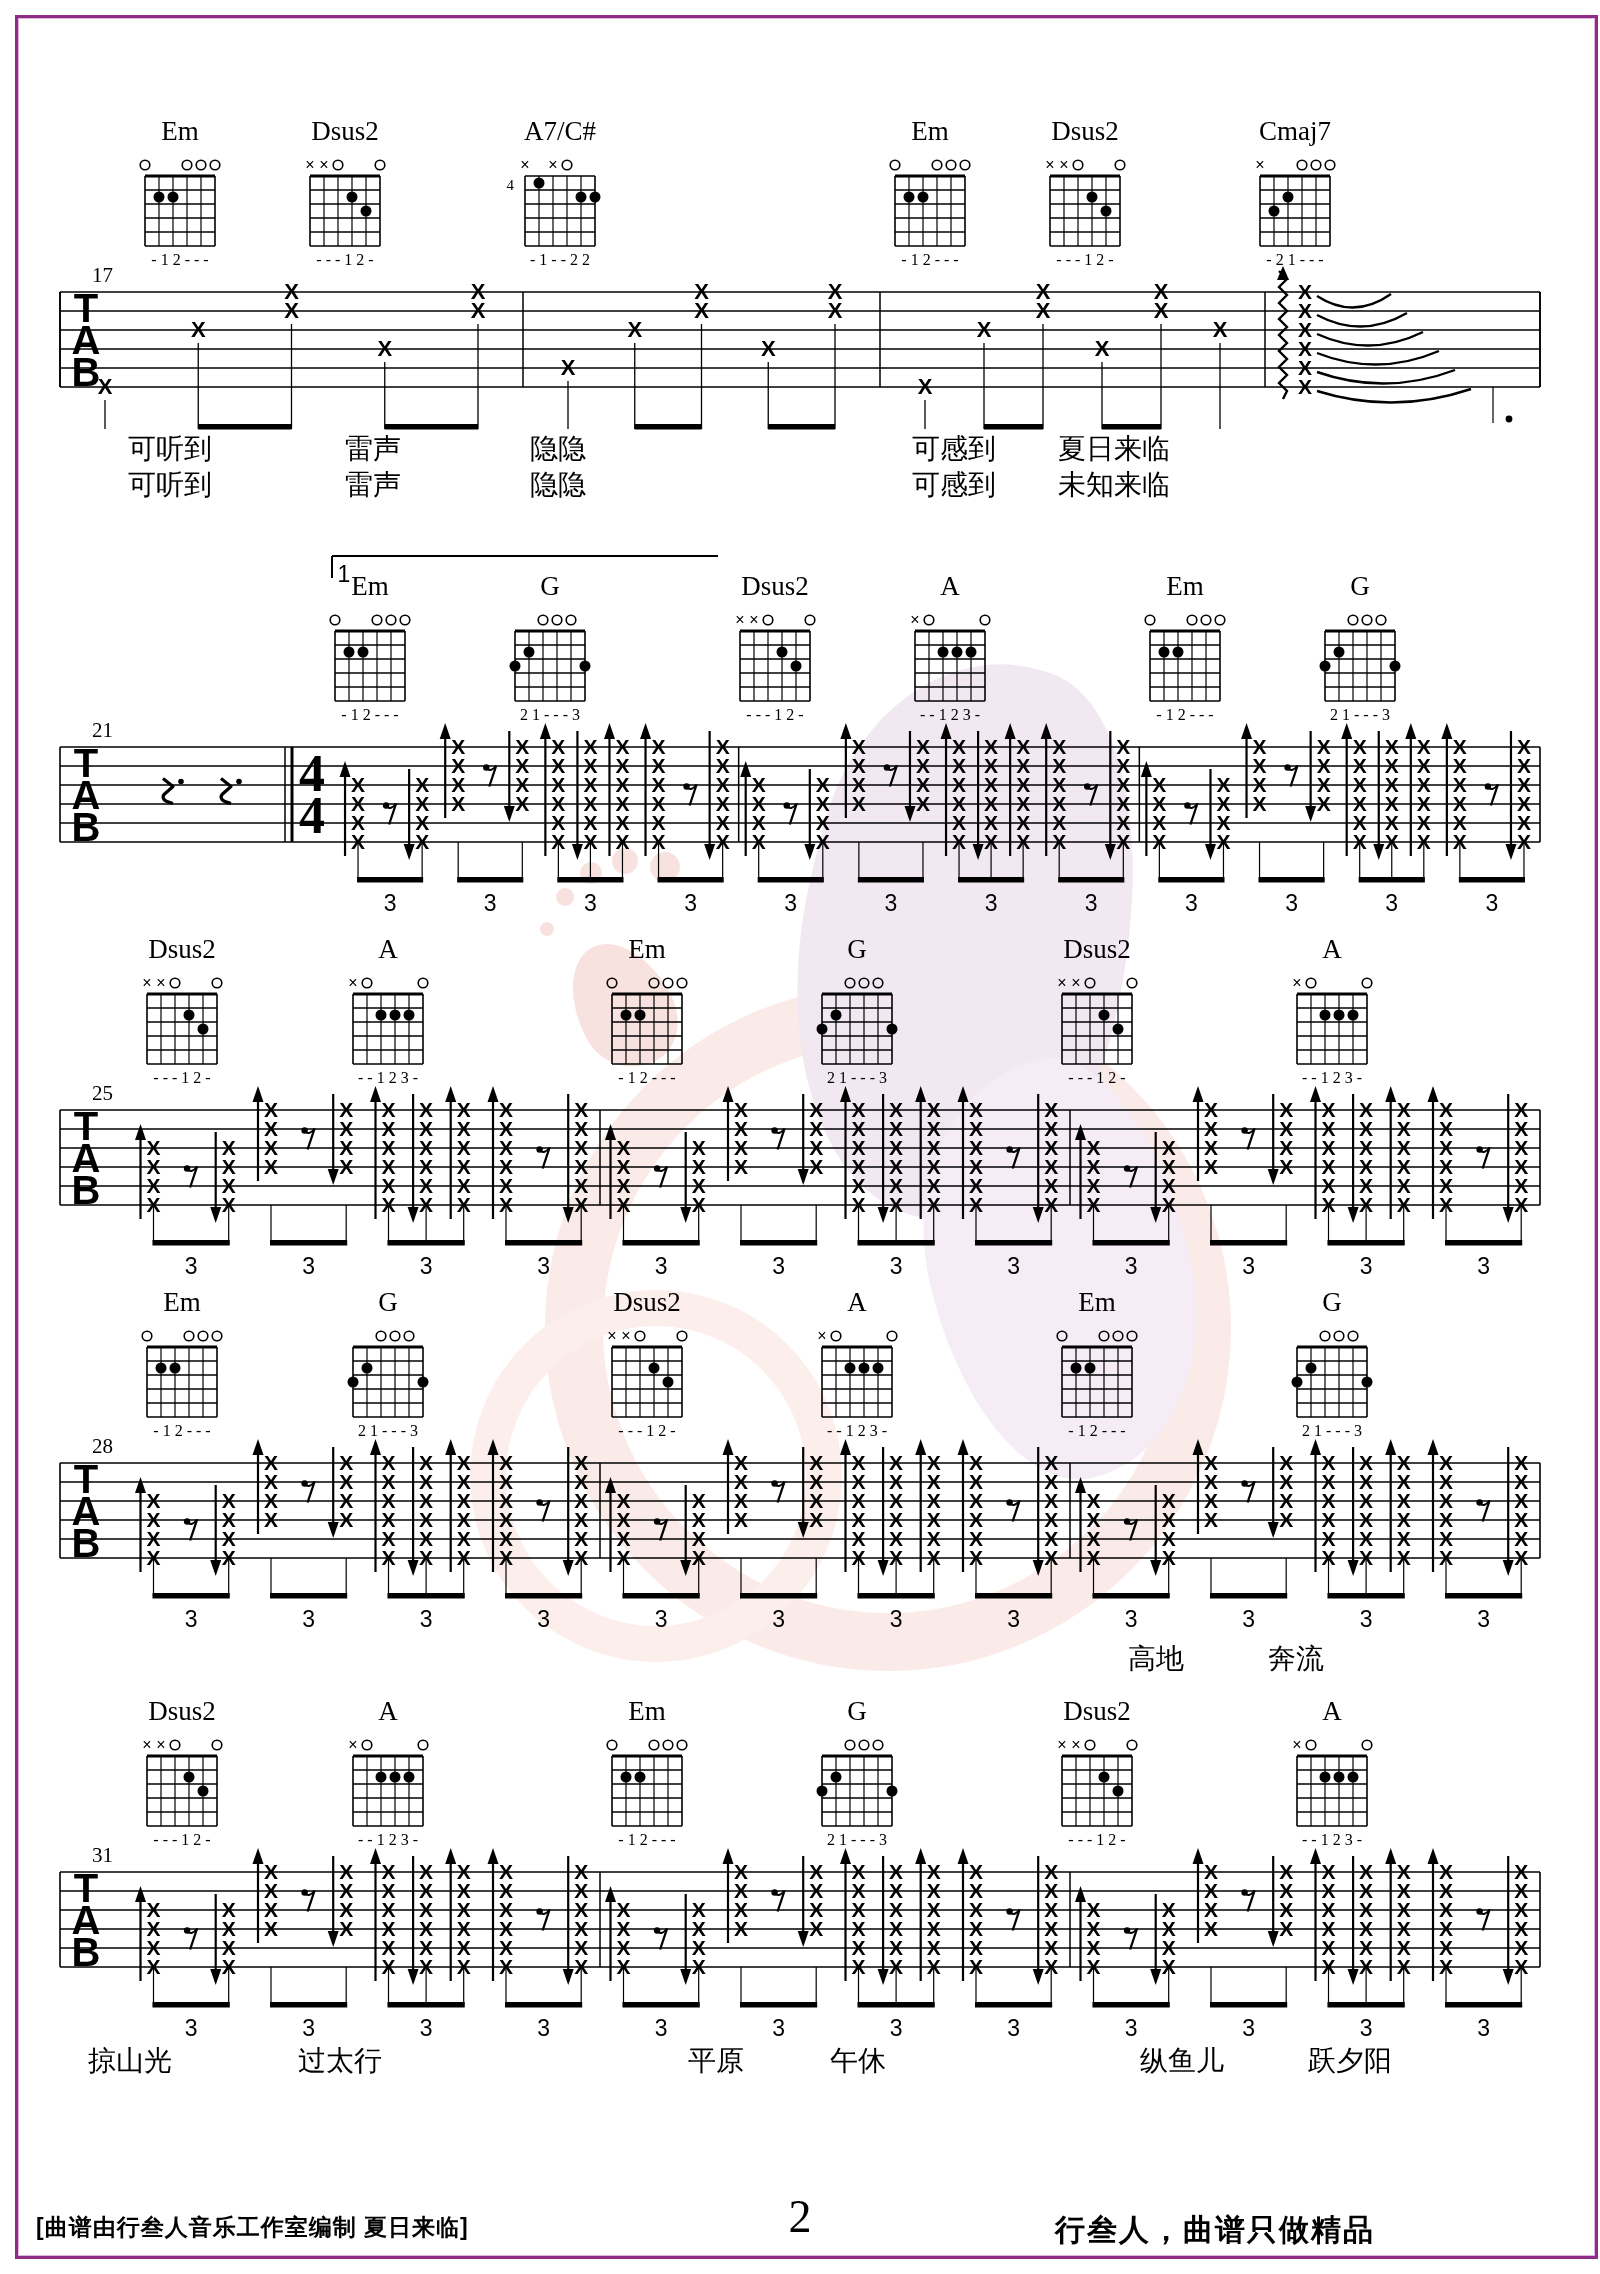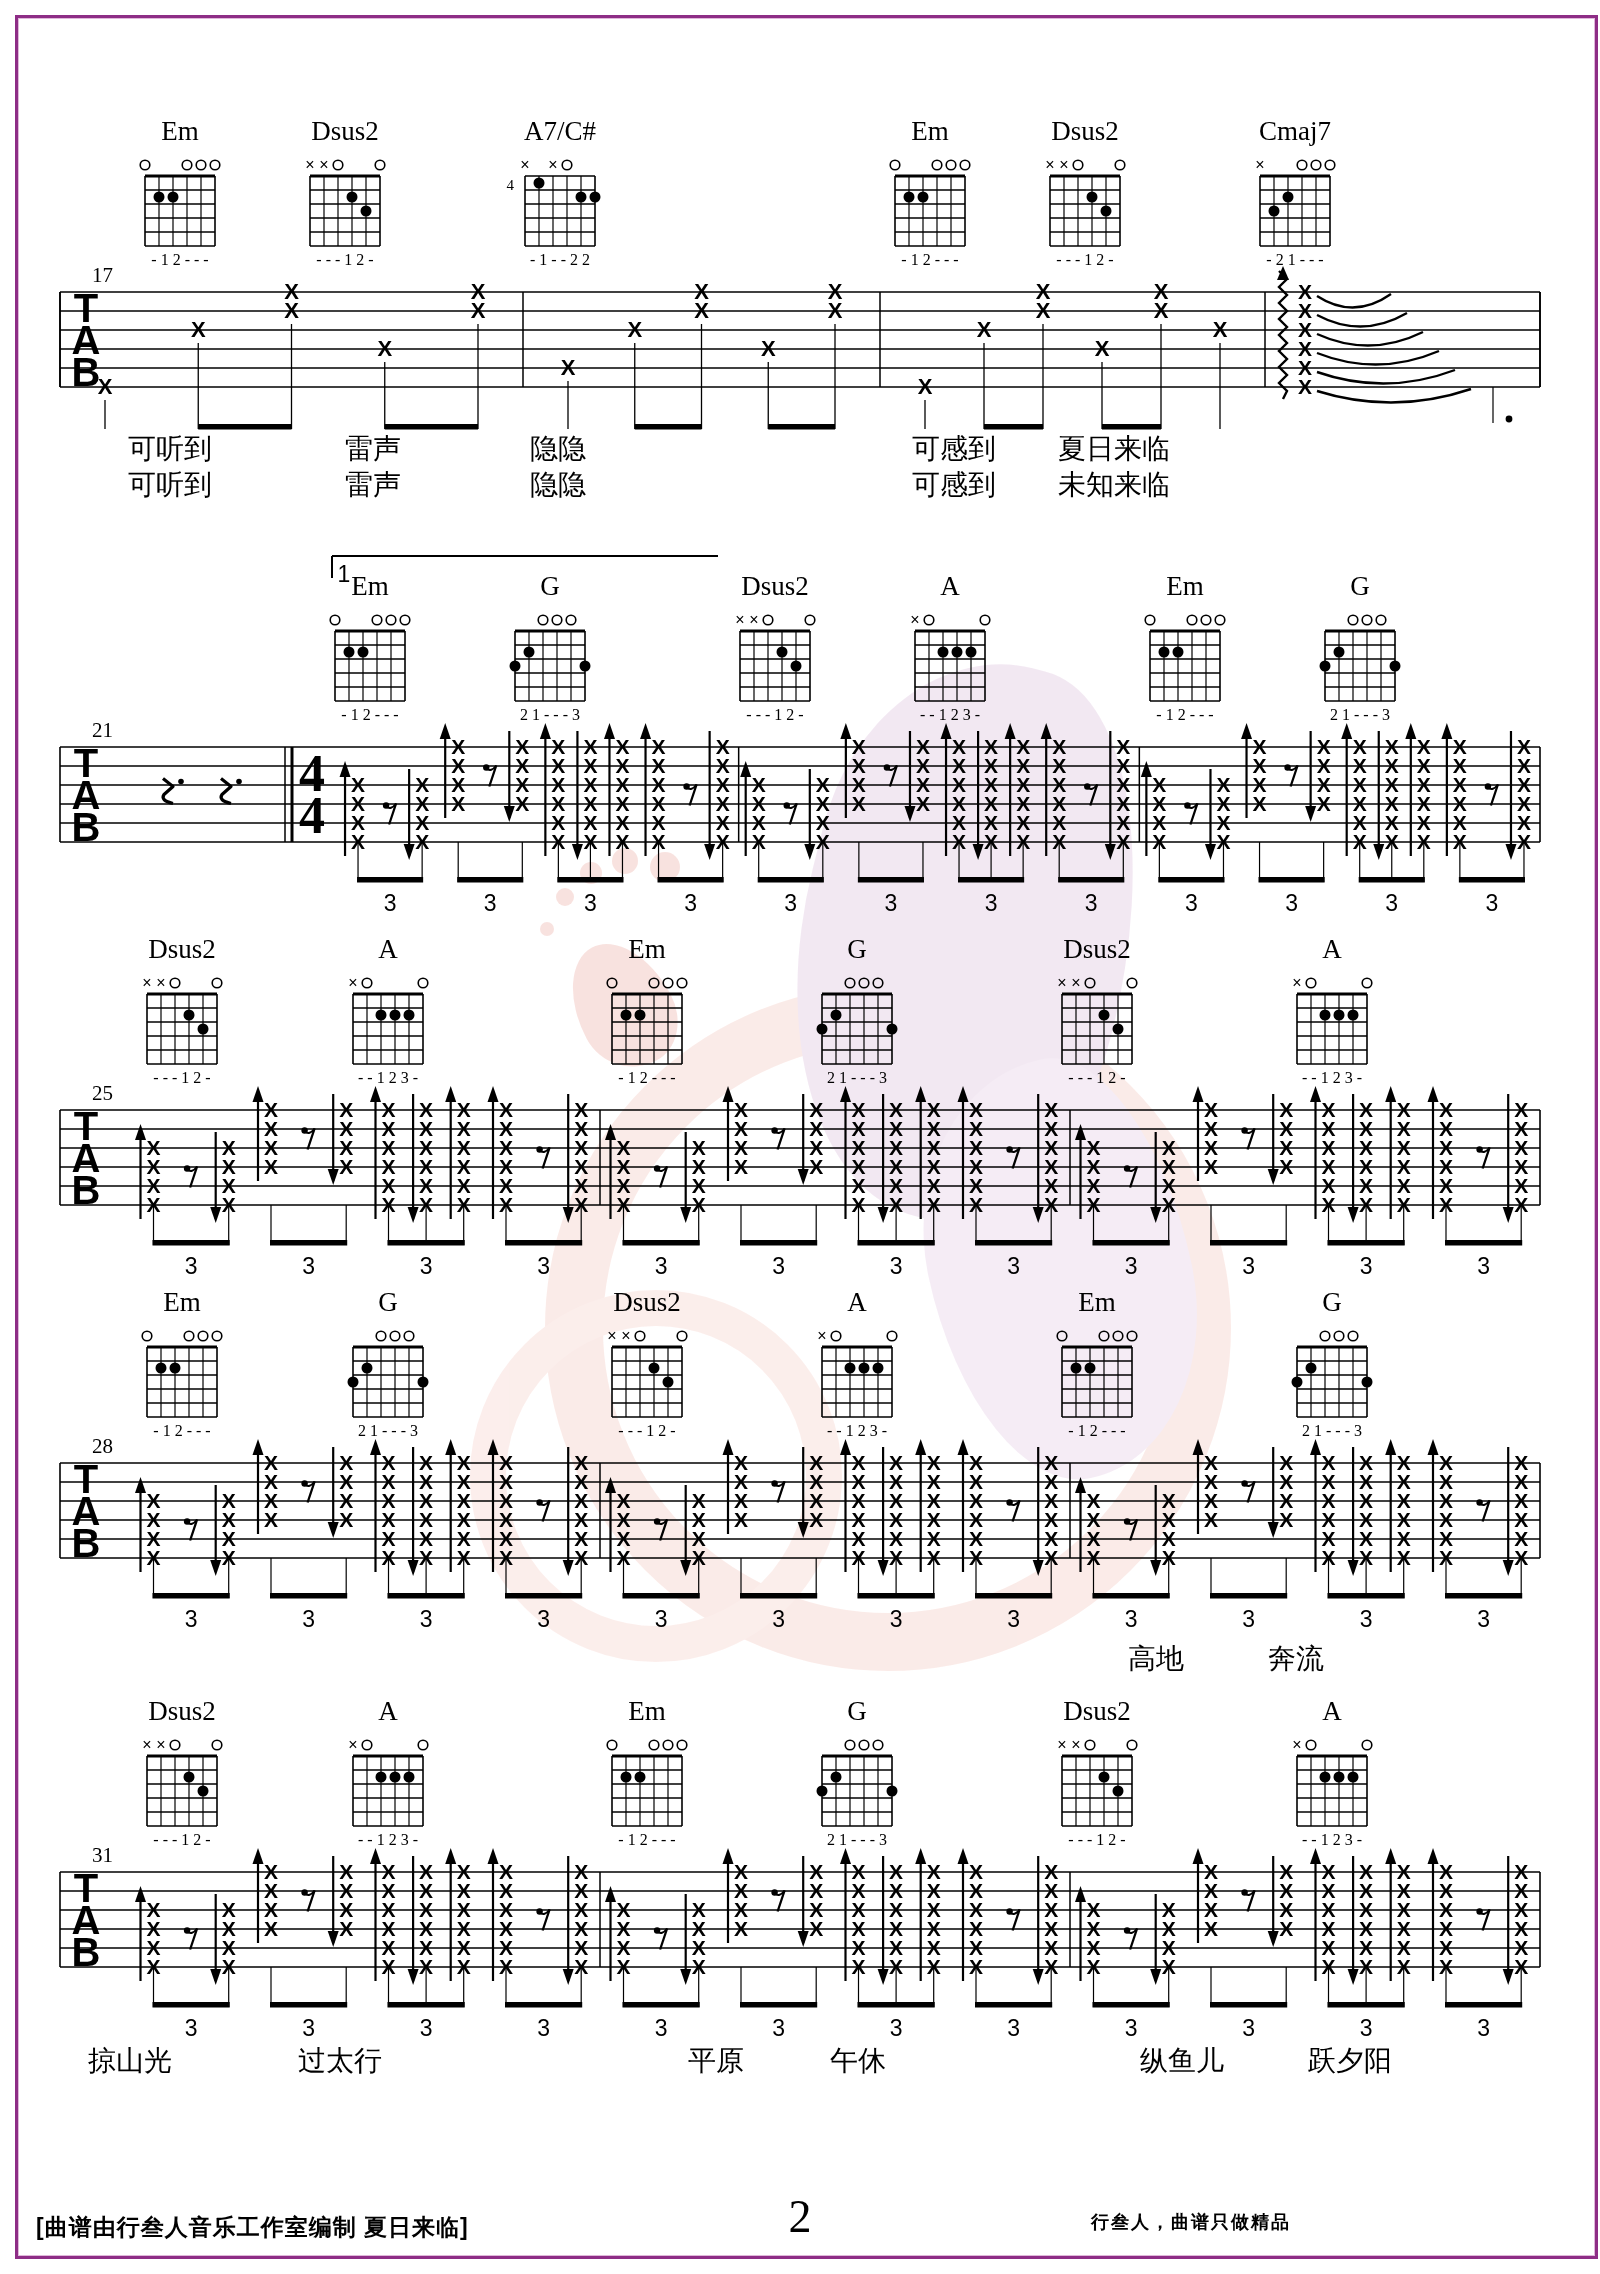--- a/index.html
+++ b/index.html
@@ -15,21 +15,21 @@
            border-radius:52% 48% 42% 58% / 38% 62% 42% 58%;transform:rotate(14deg);}
   .wm-blob2{position:absolute;left:930px;top:1060px;width:260px;height:420px;background:#ecdbec;
            border-radius:60% 40% 55% 45% / 45% 55% 45% 55%;transform:rotate(-12deg);}
   .wm-pad{position:absolute;left:575px;top:940px;width:95px;height:130px;background:#f2c6c0;
           border-radius:50% 50% 46% 54%/60% 60% 40% 40%;transform:rotate(-28deg);}
   .wm-toe{position:absolute;background:#f2c6c0;border-radius:50%;}
   #score{position:absolute;left:0;top:0;z-index:1;}
   .footer{position:absolute;z-index:2;color:#000;}
   .footer-left{left:36px;top:2212px;font-size:23px;font-family:"Liberation Sans",sans-serif;font-weight:bold;letter-spacing:1px;}
   .page-number{left:0;top:2190px;width:1600px;text-align:center;font-size:46px;font-family:"Liberation Serif",serif;}
-  .footer-right{left:1091px;top:2210px;font-size:18px;font-family:"Liberation Sans",sans-serif;font-weight:bold;letter-spacing:2px;}
+  .footer-right{left:1055px;top:2210px;font-size:30px;font-family:"Liberation Sans",sans-serif;font-weight:bold;letter-spacing:2px;}
 </style>
 </head>
 <body>
 
 <div class="page">
   <div class="frame"></div>
 
   <div class="watermark">
     <div class="wm-ring"></div>
     <div class="wm-ring2"></div>

